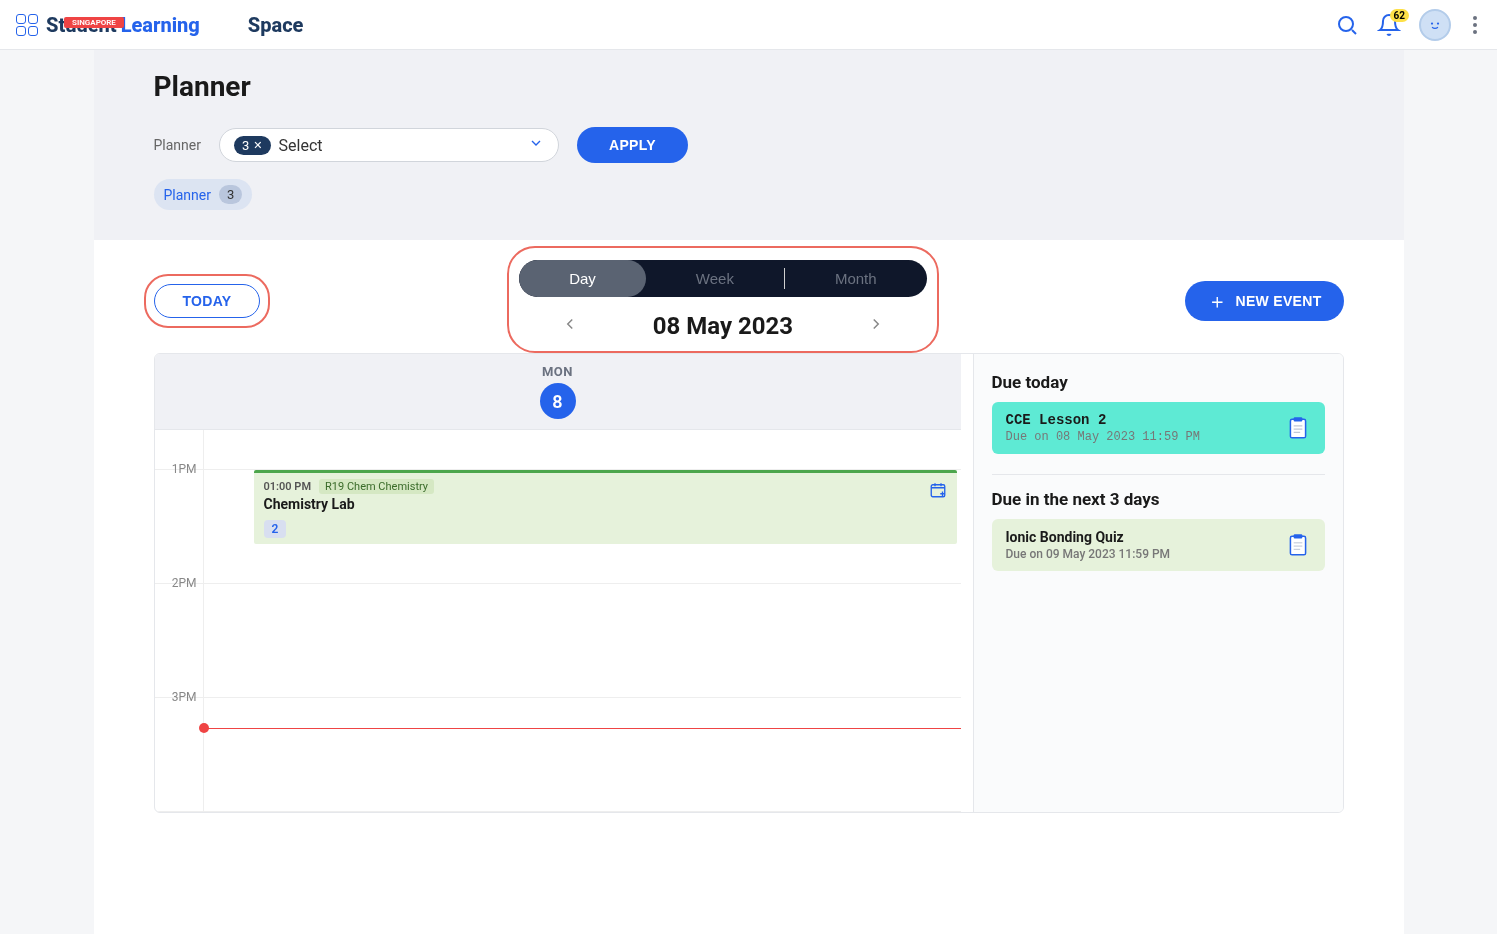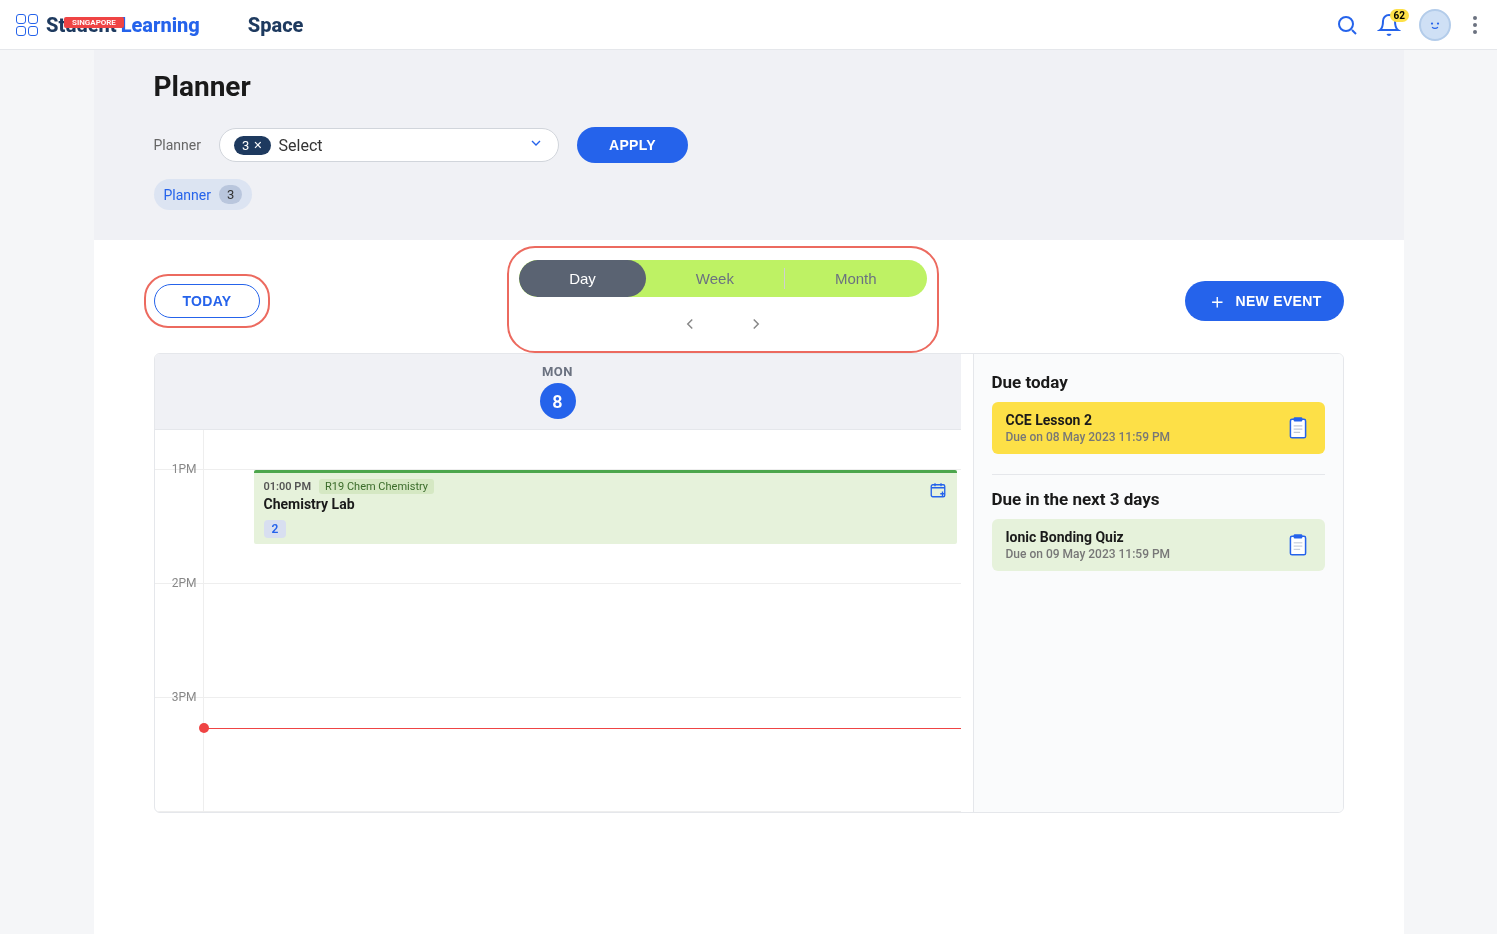--- a/index.html
+++ b/index.html
@@ -40,21 +40,21 @@
 .filter-chip .count { background: #b9c6dd; border-radius: 10px; padding: 2px 8px; font-size: 13px; color: #333; }
 
 
 .cal-area { padding: 20px 60px; position: relative; }
 .controls-row { display: flex; align-items: center; justify-content: space-between; margin-bottom: 12px; }
 .today-wrap { position: relative; }
 .today-btn { background: #fff; border: 1.5px solid #2563eb; color: #2563eb; border-radius: 20px; padding: 8px 28px; font-size: 14px; font-weight: 700; cursor: pointer; letter-spacing: 0.3px; }
 .today-highlight { position: absolute; border: 2.5px solid #ec6a5f; border-radius: 24px; pointer-events: none; top: -10px; left: -10px; right: -10px; bottom: -10px; }
 .center-controls { position: relative; display: flex; flex-direction: column; align-items: center; gap: 14px; }
 .center-highlight { position: absolute; border: 2.5px solid #ec6a5f; border-radius: 28px; pointer-events: none; top: -14px; left: -12px; right: -12px; bottom: -12px; }
-.view-toggle { display: flex; background: #bef264; border-radius: 20px; overflow: hidden; }
+.view-toggle { display: flex; background: #0f172a; border-radius: 20px; overflow: hidden; }
 .view-toggle button { border: none; background: transparent; padding: 10px 50px; font-size: 15px; color: #6b7280; cursor: pointer; font-weight: 500; }
 .view-toggle button.active { background: #5a6372; color: #fff; border-radius: 20px; }
 .view-toggle .divider { width: 1px; background: #d0d0d0; margin: 8px 0; }
 .date-nav { display: flex; align-items: center; gap: 40px; }
 .date-nav .chev { cursor: pointer; color: #888; padding: 4px; }
 .date-nav .date-text { font-size: 24px; font-weight: 700; color: #1a1a1a; min-width: 200px; text-align: center; }
 .new-event-btn { background: #2563eb; color: #fff; border: none; border-radius: 20px; padding: 10px 22px; font-size: 14px; font-weight: 700; display: flex; align-items: center; gap: 8px; cursor: pointer; letter-spacing: 0.3px; }
 .new-event-btn .plus { font-size: 20px; font-weight: 300; line-height: 1; }
 
 
@@ -76,21 +76,21 @@
 .event-tag { background: #d5e8c3; color: #3a6b2a; padding: 1px 6px; border-radius: 3px; font-size: 11px; }
 .event-title { font-size: 14px; font-weight: 700; color: #1a1a1a; }
 .event-badge { margin-top: 8px; display: inline-flex; background: #d8dff0; color: #2563eb; border-radius: 4px; padding: 2px 8px; font-size: 12px; font-weight: 600; }
 .event-cal-icon { position: absolute; top: 8px; right: 10px; color: #2563eb; }
 
 
 .side-panel { width: 370px; border-left: 1px solid #e5e7eb; padding: 18px; background: #fafbfc; }
 .side-section { margin-bottom: 20px; }
 .side-heading { font-size: 17px; font-weight: 700; margin-bottom: 10px; color: #1a1a1a; }
 .due-card { border-radius: 6px; padding: 10px 14px; display: flex; align-items: center; justify-content: space-between; margin-bottom: 8px; }
-.due-card.gray { background: #fde047; }
+.due-card.gray { background: #5eead4; font-family: Liberation Mono, monospace; }
 .due-card.green { background: #e6f2db; }
 .due-card .dtitle { font-size: 14px; font-weight: 700; color: #1a1a1a; margin-bottom: 2px; }
 .due-card .dmeta { font-size: 12px; color: #777; font-weight: 500; }
 .clip-icon { width: 26px; height: 26px; }
 .side-divider { border: none; border-top: 1px solid #e5e7eb; margin: 14px 0; }
 
 </style>
 </head>
 <body>
 
@@ -180,20 +180,21 @@
           <button>Week</button>
           <div class="divider"></div>
           <button>Month</button>
         </div>
         <div class="date-nav">
           <span class="chev">
             <svg width="18" height="18" viewBox="0 0 24 24" fill="none" stroke="currentColor" stroke-width="2">
                 <polyline points="15 18 9 12 15 6"></polyline>
               </svg>
           </span>
+          <span class="date-text">08 May 2023</span>
           <span class="chev">
             <svg width="18" height="18" viewBox="0 0 24 24" fill="none" stroke="currentColor" stroke-width="2">
                 <polyline points="9 18 15 12 9 6"></polyline>
               </svg>
           </span>
         </div>
       </div>
       <button class="new-event-btn">
         <span class="plus">＋</span>
         <span>NEW EVENT</span>

